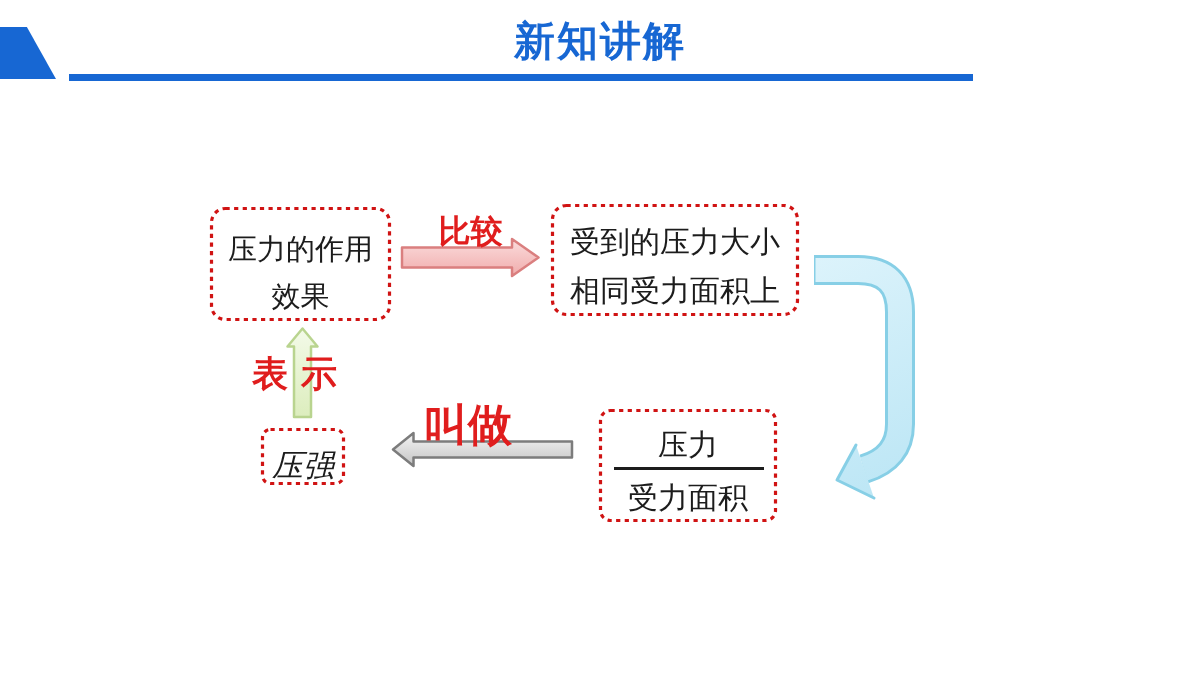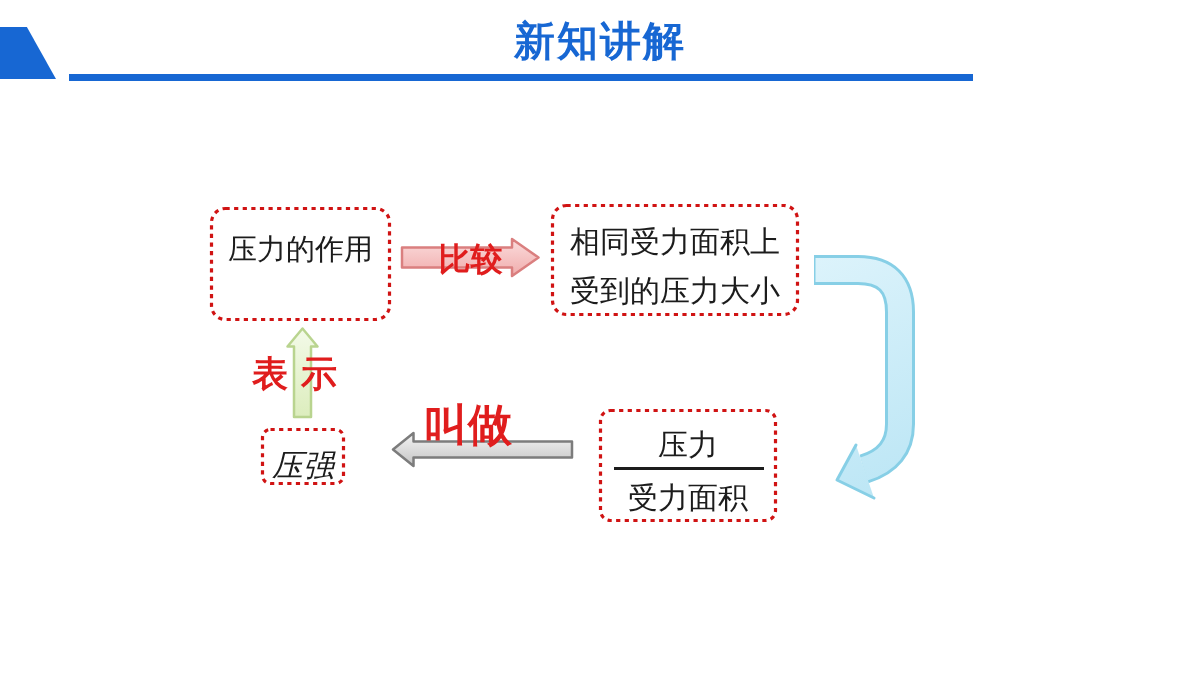--- a/index.html
+++ b/index.html
@@ -32,21 +32,21 @@
   .fraction-text{left:600px;top:410px;width:176px;height:111px;}
   .fraction-num{position:absolute;left:0;top:18px;width:100%;text-align:center;
     font-size:30px;line-height:34px;}
   .fraction-bar{position:absolute;left:14px;top:57px;width:150px;height:3px;background:#1c1c1c;}
   .fraction-den{position:absolute;left:0;top:71px;width:100%;
     font-size:30px;line-height:34px;}
   .pressure-text{left:262px;top:429px;width:82px;height:55px;
     padding-top:20px;box-sizing:border-box;font-size:31px;line-height:33px;font-style:italic;}
   
   .arrow-label{position:absolute;color:#e01d1d;font-weight:bold;}
-  .compare-label{left:402px;top:214px;width:137px;text-align:center;font-size:32px;line-height:34px;margin-top:28px;}
+  .compare-label{left:402px;top:214px;width:137px;text-align:center;font-size:32px;line-height:34px;}
   .called-label{left:424px;top:408px;width:180px;font-size:44px;line-height:34px;}
   .represent-label{left:252px;top:360px;font-size:36px;line-height:33px;letter-spacing:13px;font-family:Liberation Mono, monospace;}
   .ratio-label{left:913px;top:327px;width:33px;font-size:29px;line-height:37px;
     word-break:break-all;text-align:center;}
 </style>
 </head>
 <body>
 
 <div class="stage">
 
@@ -88,25 +88,26 @@
     <g>
       <path d="M 814,270 L 858,270 Q 900,270 900,312 L 900,424 Q 900,458 864,469" fill="none" stroke="#87cfe6" stroke-width="30"></path>
       <path d="M 815.5,270 L 858,270 Q 900,270 900,312 L 900,424 Q 900,458 864,469" fill="none" stroke="url(#blueGrad)" stroke-width="24"></path>
       <polygon points="837,480 856,445 874,498" fill="url(#blueGrad)"></polygon>
       <path d="M 856,445 L 837,480 L 874,498" fill="none" stroke="#87cfe6" stroke-width="3" stroke-linejoin="round" stroke-linecap="round"></path>
     </g>
   </svg>
 
   <div class="box-text effect-text">
     <span>压力的作用</span>
+    <span>效果</span>
   </div>
 
   <div class="box-text same-area-text">
+    <span>受到的压力大小</span>
     <span>相同受力面积上</span>
-    <span>受到的压力大小</span>
   </div>
 
   <div class="box-text fraction-text">
     <div class="fraction-num">压力</div>
     <div class="fraction-bar"></div>
     <div class="fraction-den">受力面积</div>
   </div>
 
   <div class="box-text pressure-text">压强</div>
 

